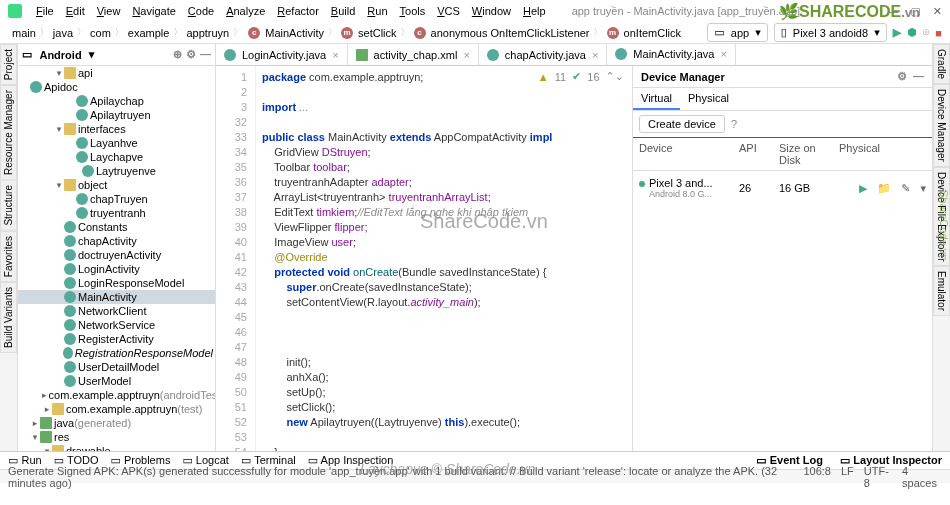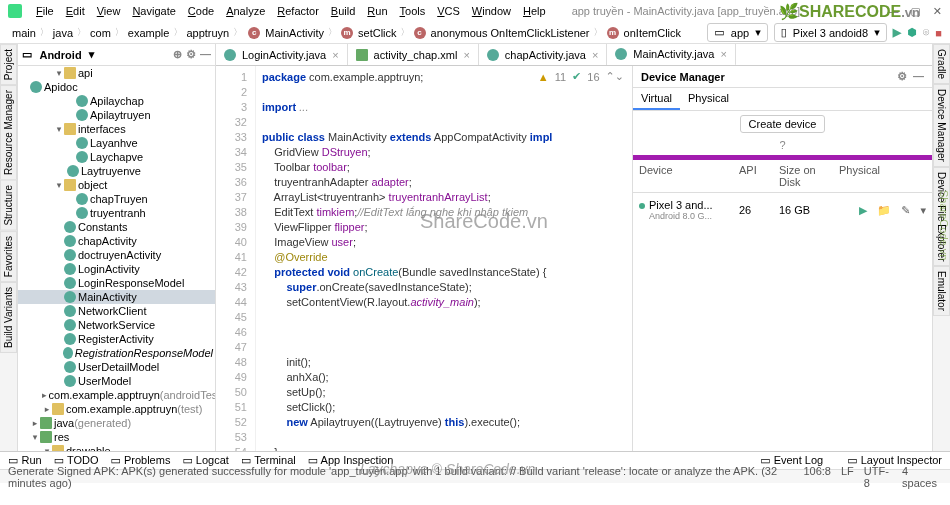--- a/index.html
+++ b/index.html
@@ -46,21 +46,21 @@
 .cmt { color:#8c8c8c; font-style:italic; }
 .ann { color:#9e880d; }
 .mth { color:#00627a; }
 .warn-badge { position:absolute; right:8px; top:4px; font-size:10px; display:flex; gap:6px; align-items:center; color:#888; }
 .dev-panel { width:300px; border-left:1px solid #ddd; display:flex; flex-direction:column; }
 .dev-head { height:22px; display:flex; align-items:center; padding:0 8px; font-weight:bold; border-bottom:1px solid #ddd; }
 .dev-head .tools { margin-left:auto; display:flex; gap:6px; color:#888; }
 .dev-tabs { display:flex; border-bottom:1px solid #ddd; }
 .dev-tab { padding:4px 8px; }
 .dev-tab.active { border-bottom:2px solid #4285f4; }
-.dev-toolbar { display:flex; align-items:center; padding:4px 6px; gap:6px; border-bottom:5px solid #a21caf;flex-direction:column; }
+.dev-toolbar { display:flex; align-items:center; padding:4px 6px; gap:6px; border-bottom:1px solid #a21caf; }
 .dev-create { padding:2px 8px; border:1px solid #ccc; border-radius:3px; }
 .dev-table-head { display:flex; padding:4px 6px; border-bottom:1px solid #ddd; color:#555; font-size:10px; }
 .dev-col { flex:0 0 auto; }
 .dev-col.device{width:100px;} .dev-col.api{width:40px;} .dev-col.size{width:60px;} .dev-col.actions{flex:1;}
 .dev-row { display:flex; padding:6px; align-items:center;justify-content:flex-end; }
 .dev-device { width:100px; display:flex; gap:4px; }
 .dev-dot { width:6px;height:6px;background:#4a8;border-radius:50%;margin-top:4px; }
 .dev-actions { margin-left:auto; display:flex; gap:10px; color:#666; }
 .right-rail { width:18px; background:#f4f4f4; border-left:1px solid #ddd; }
 .bottom-tools { height:18px; display:flex; align-items:center; border-top:1px solid #ccc; padding:0 8px; gap:12px; font-size:10px; }
@@ -153,21 +153,21 @@
       </span>
     </div>
     <div class="tree" id="tree-host">
         <div class="tree-row" style="padding-left: 36px;"><span class="tw">▾</span><span class="fico pkg"></span>api</div>
         <div class="tree-row" style=""><span class="tw"></span><span class="fico cls"></span>Apidoc</div>
         <div class="tree-row" style="padding-left: 48px;"><span class="tw"></span><span class="fico cls"></span>Apilaychap</div>
         <div class="tree-row" style="padding-left: 48px;"><span class="tw"></span><span class="fico cls"></span>Apilaytruyen</div>
         <div class="tree-row" style="padding-left: 36px;"><span class="tw">▾</span><span class="fico pkg"></span>interfaces</div>
         <div class="tree-row" style="padding-left: 48px;"><span class="tw"></span><span class="fico cls"></span>Layanhve</div>
         <div class="tree-row" style="padding-left: 48px;"><span class="tw"></span><span class="fico cls"></span>Laychapve</div>
-        <div class="tree-row" style="padding-left: 39px;"><span class="tw"></span><span class="fico cls"></span>Laytruyenve</div>
+        <div class="tree-row" style="padding-left: 54px;"><span class="tw"></span><span class="fico cls"></span>Laytruyenve</div>
         <div class="tree-row" style="padding-left: 36px;"><span class="tw">▾</span><span class="fico pkg"></span>object</div>
         <div class="tree-row" style="padding-left: 48px;"><span class="tw"></span><span class="fico cls"></span>chapTruyen</div>
         <div class="tree-row" style="padding-left: 48px;"><span class="tw"></span><span class="fico cls"></span>truyentranh</div>
         <div class="tree-row" style="padding-left: 36px;"><span class="tw"></span><span class="fico cls"></span>Constants</div>
         <div class="tree-row" style="padding-left: 36px;"><span class="tw"></span><span class="fico cls"></span>chapActivity</div>
         <div class="tree-row" style="padding-left: 36px;"><span class="tw"></span><span class="fico cls"></span>doctruyenActivity</div>
         <div class="tree-row" style="padding-left: 36px;"><span class="tw"></span><span class="fico cls"></span>LoginActivity</div>
         <div class="tree-row" style="padding-left: 36px;"><span class="tw"></span><span class="fico cls"></span>LoginResponseModel</div>
         <div class="tree-row sel" style="padding-left: 36px;"><span class="tw"></span><span class="fico cls"></span>MainActivity</div>
         <div class="tree-row" style="padding-left: 36px;"><span class="tw"></span><span class="fico cls"></span>NetworkClient</div>
@@ -288,21 +288,21 @@
 
 <div class="bottom-tools">
   <div id="bt-left" style="display:flex;gap:12px;">
       <span class="bt-item">▭ Run</span>
       <span class="bt-item">▭ TODO</span>
       <span class="bt-item">▭ Problems</span>
       <span class="bt-item">▭ Logcat</span>
       <span class="bt-item">▭ Terminal</span>
       <span class="bt-item">▭ App Inspection</span>
     </div>
-  <div id="bt-right" style="display:flex;gap:24px;margin-left:auto;">
+  <div id="bt-right" style="display:flex;gap:17px;margin-left:auto;font-weight:bold;">
       <span class="bt-item">▭ Event Log</span>
       <span class="bt-item">▭ Layout Inspector</span>
     </div>
 </div>
 
 <div class="status-bar">
   <span>Generate Signed APK: APK(s) generated successfully for module 'app_truyền.app' with 1 build variant: // Build variant 'release': locate or analyze the APK. (32 minutes ago)</span>
   <div class="status-right" id="status-right-host">
       <span>106:8</span>
       <span>LF</span>

